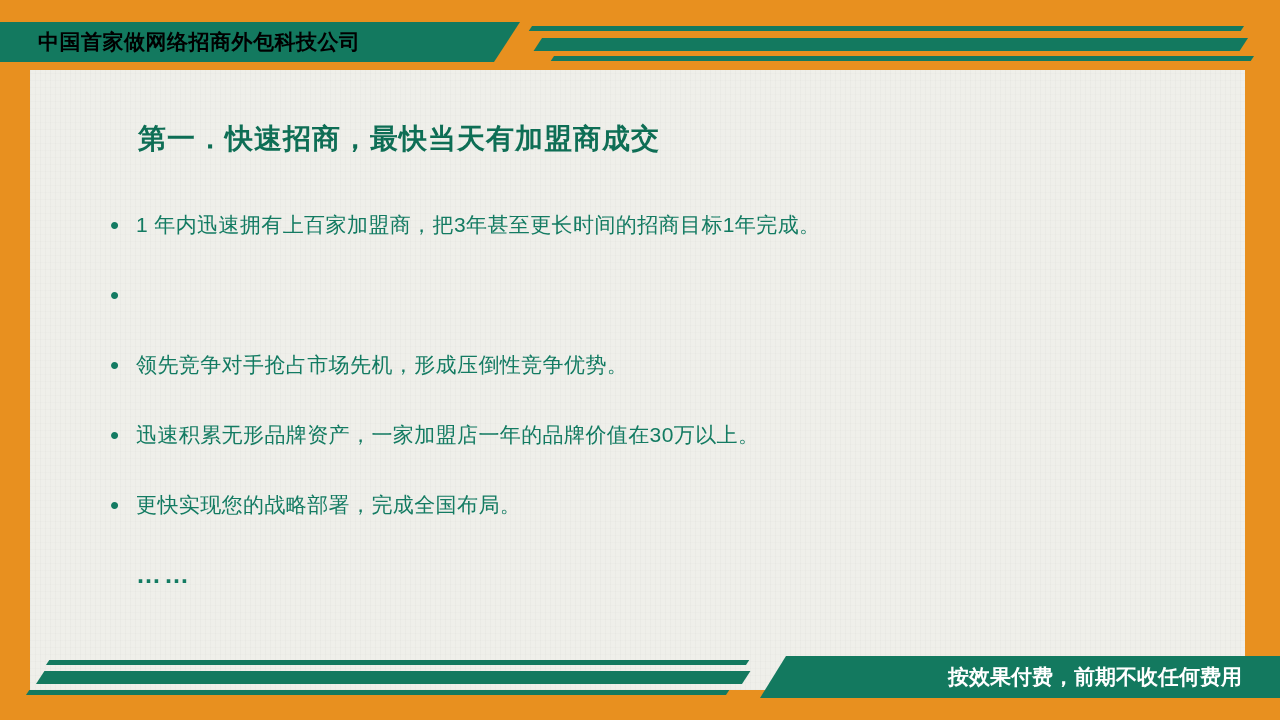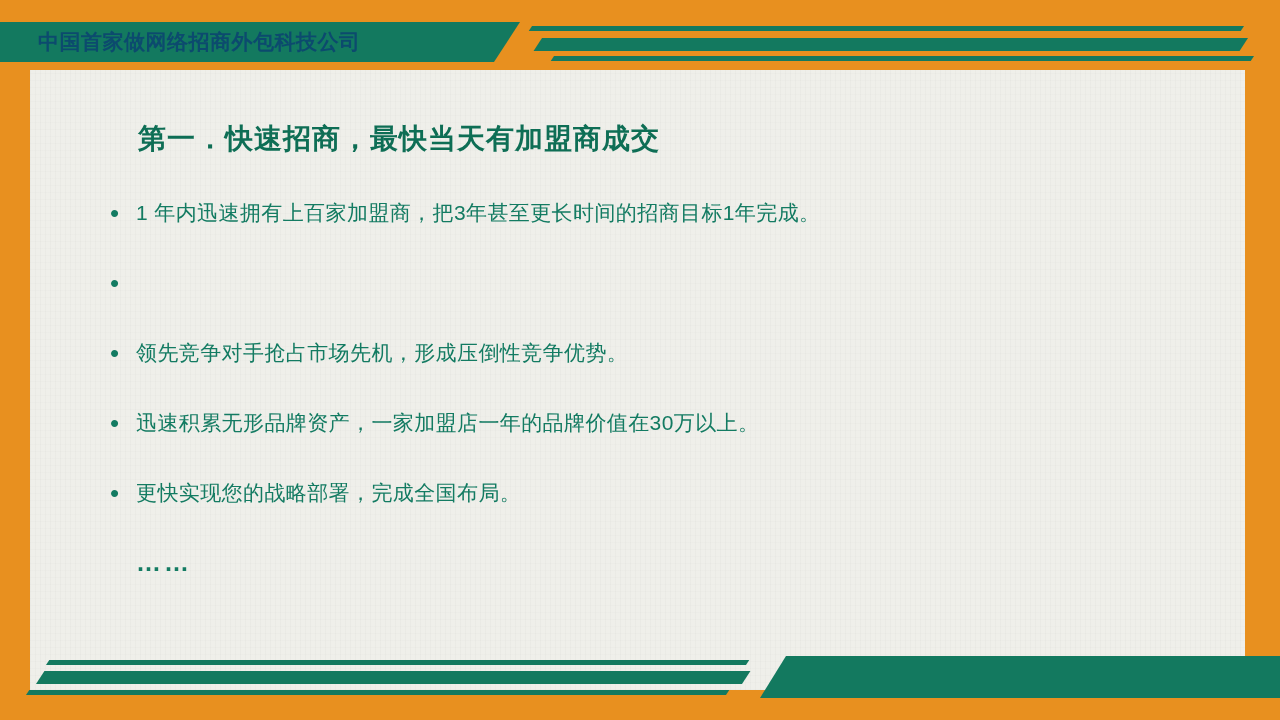--- a/index.html
+++ b/index.html
@@ -51,21 +51,21 @@
     width: 520px;
     background: #13795F;
     clip-path: polygon(0 0, 520px 0, 494px 40px, 0 40px);
   }
   .header-title {
     position: absolute;
     left: 38px;
     top: 0;
     height: 56px;
     line-height: 40px;
-    color: #0c4a6e;
+    color: #000000;
     font-size: 21px;
     font-weight: bold;
     letter-spacing: 0.5px;
     white-space: nowrap;
   }
   .header-stripe-a {
     position: absolute;
     top: 4px;
     left: 532px;
     width: 712px;
@@ -160,21 +160,21 @@
     position: absolute;
     left: 110px;
     top: 120px;
     width: 1120px;
   }
   .slide-title {
     color: #0E6E55;
     font-size: 28px;
     font-weight: bold;
     letter-spacing: 1px;
-    margin: 0 0 40px 28px;
+    margin: 0 0 52px 28px;
   }
   .bullet-list {
     list-style: none;
     margin: 0;
     padding: 0;
   }
   .bullet-row {
     display: flex;
     align-items: flex-start;
     margin-bottom: 40px;
@@ -241,18 +241,19 @@
         <span class="bullet-dot">•</span>
         <span class="bullet-text">更快实现您的战略部署，完成全国布局。</span>
       </li>
     </ul>
 
     <div class="ellipsis-row">……</div>
   </div>
 
   <div class="footer-band">
     <div class="footer-green"></div>
+    <div class="footer-title">按效果付费，前期不收任何费用</div>
     <div class="footer-stripe-a"></div>
     <div class="footer-stripe-b"></div>
     <div class="footer-stripe-c"></div>
   </div>
 
 </div>
 
 </body></html>

